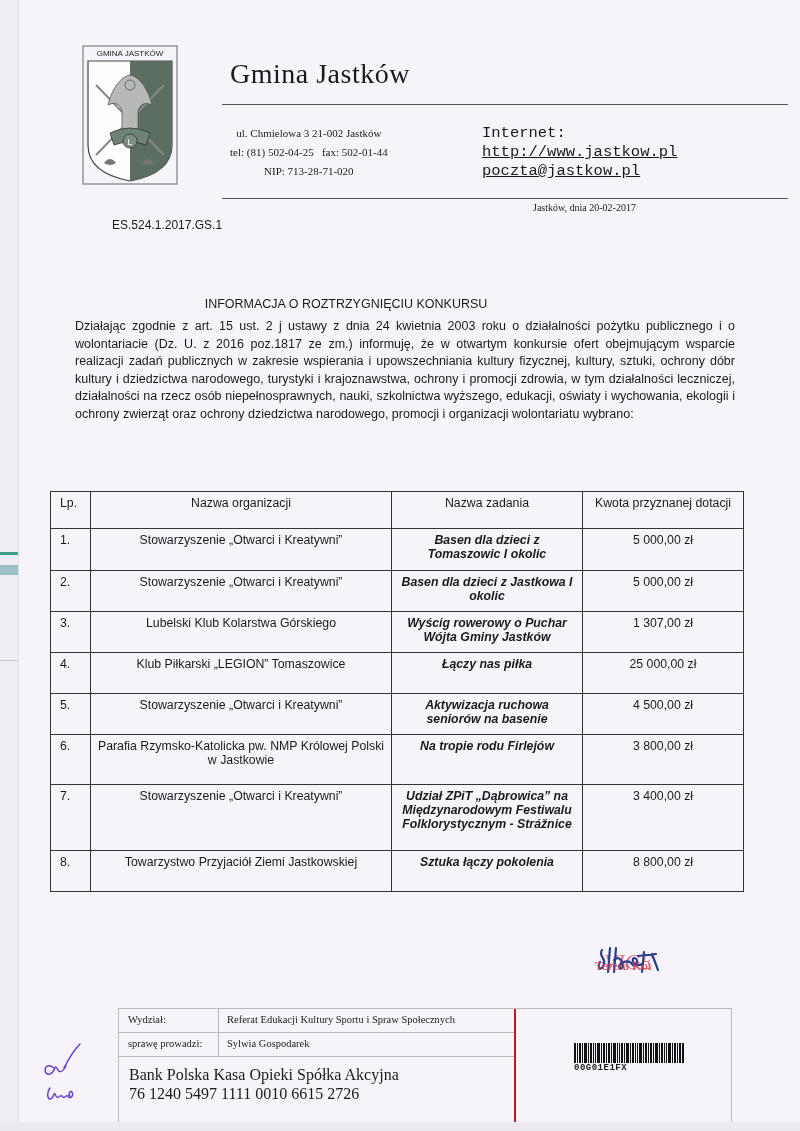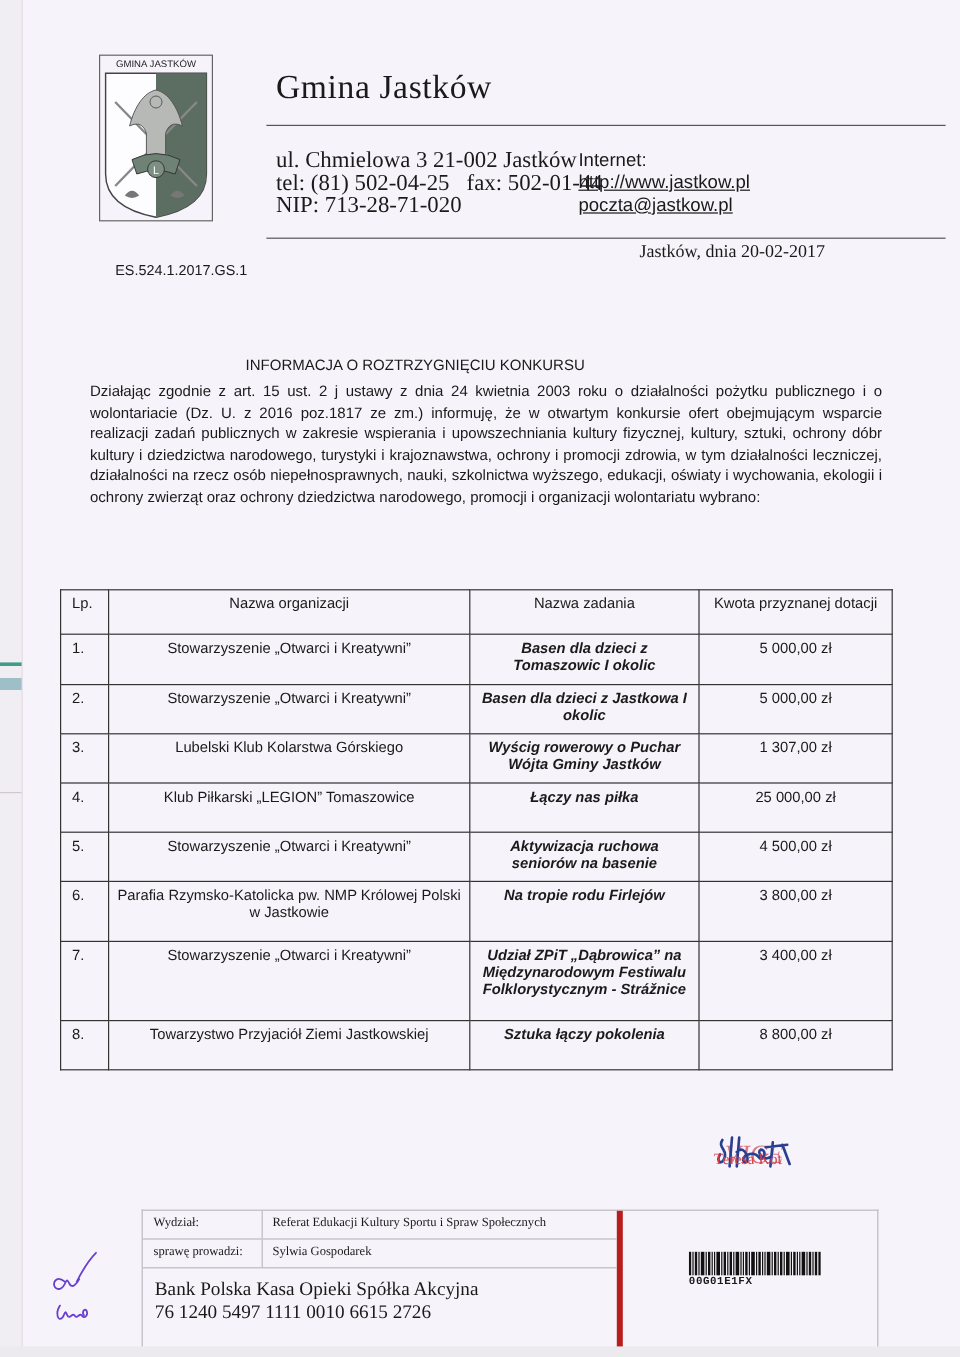--- a/index.html
+++ b/index.html
@@ -22,34 +22,34 @@
   }
   .logo svg { width: 96px; height: 140px; display: block; }
 
   .org-title {
     position: absolute; left: 230px; top: 58px;
     font-family: "Liberation Serif", serif; font-size: 28px; letter-spacing: 0.5px;
   }
   .rule1 { position: absolute; left: 222px; top: 104px; width: 566px; height: 1px; background: #555; }
   .addr {
     position: absolute; left: 230px; top: 124px;
-    font-family: "Liberation Serif", serif; font-size: 19px; line-height: 19px;
+    font-family: "Liberation Serif", serif; font-size: 11px; line-height: 19px; text-align: center;
   }
   .net {
     position: absolute; left: 482px; top: 124px;
-    font-family: Liberation Sans, sans-serif; font-size: 15.5px; line-height: 19px;
+    font-family: Liberation Mono, monospace; font-size: 15.5px; line-height: 19px;
   }
   .net .link { text-decoration: underline; color: #1a1a1a; }
   .rule2 { position: absolute; left: 222px; top: 198px; width: 566px; height: 1px; background: #555; }
   .date {
     position: absolute; left: 533px; top: 202px;
-    font-family: "Liberation Serif", serif; font-size: 15px; text-align: center;
+    font-family: "Liberation Serif", serif; font-size: 10px; text-align: center;
   }
   .ref {
-    position: absolute; left: 96px; top: 218px; font-size: 12px;
+    position: absolute; left: 112px; top: 218px; font-size: 12px;
   }
 
   .heading {
     position: absolute; left: 0; width: 692px; top: 297px; text-align: center; font-size: 12.5px;
   }
   .intro {
     position: absolute; left: 75px; top: 318px; width: 660px;
     font-size: 12.5px; line-height: 17.5px; text-align: justify;
   }
 
@@ -73,21 +73,21 @@
   .sig-name {
     position: absolute; left: 595px; top: 958px;
     font-family: "Liberation Serif", serif; font-size: 13px; color: #d0434b;
   }
 
   
   .footer {
     position: absolute; left: 118px; top: 1008px; width: 612px; height: 123px;
     border: 1px solid #bbb; border-bottom: none;
   }
-  .footer .left { position: absolute; left: 0; top: 0; width: 395px; height: 123px; border-right: 5px solid #b91c1c; }
+  .footer .left { position: absolute; left: 0; top: 0; width: 395px; height: 123px; border-right: 2px solid #b91c1c; }
   .footer .row {
     position: absolute; left: 0; width: 395px; height: 23px; border-bottom: 1px solid #bbb;
     font-family: "Liberation Serif", serif; font-size: 10.5px;
   }
   .footer .row .k { position: absolute; left: 9px; top: 5px; }
   .footer .row .v { position: absolute; left: 108px; top: 5px; }
   .footer .row .sep { position: absolute; left: 99px; top: 0; width: 1px; height: 23px; background: #bbb; }
   .bank {
     position: absolute; left: 10px; top: 56px;
     font-family: "Liberation Serif", serif; font-size: 16px; line-height: 19px; white-space: nowrap;

